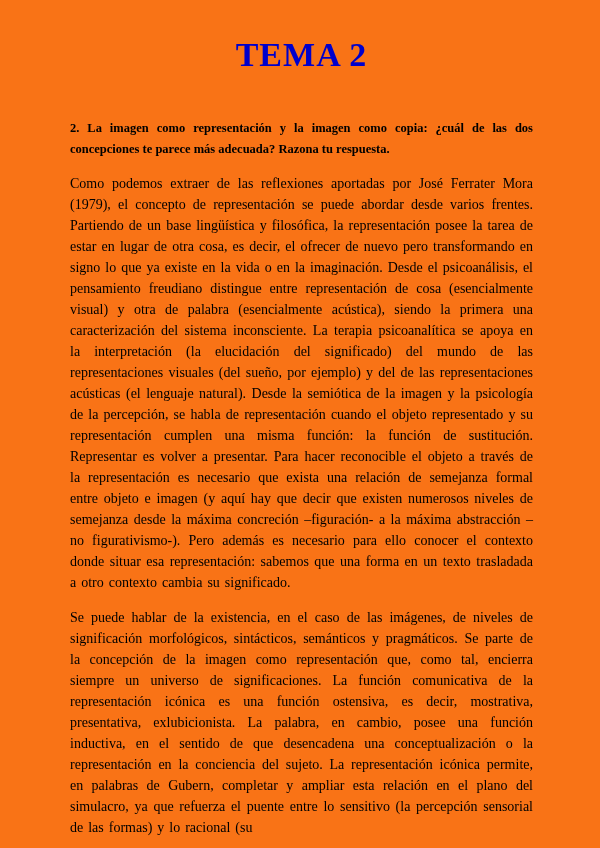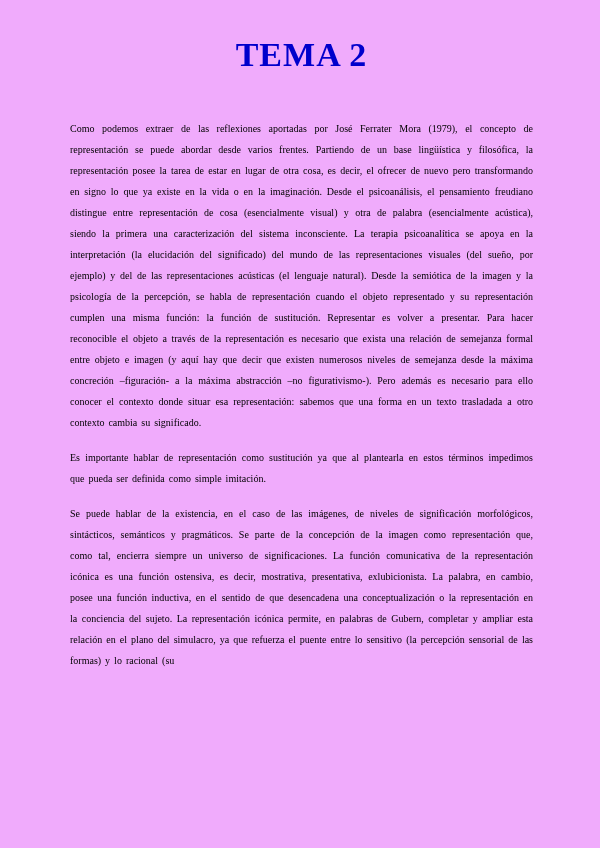--- a/index.html
+++ b/index.html
@@ -12,56 +12,56 @@
     height: 848px;
     overflow: hidden;
     font-family: "Liberation Serif", serif;
     color: #000000;
   }
   .page {
     box-sizing: border-box;
     width: 600px;
     height: 848px;
     padding: 36px 67px 20px 70px;
-    background: #f0abfc;
+    background: #f97316;
   }
   .doc-title {
     margin: 0 0 44px 0;
     text-align: center;
     font-size: 34px;
     font-weight: bold;
     color: #0000cc;
     letter-spacing: 1px;
   }
   .section-heading {
     margin: 0 0 13px 0;
     font-size: 12.5px;
     font-weight: bold;
     line-height: 21px;
     text-align: justify;
   }
   .para {
     margin: 8px 0 14px 0;
-    font-size: 10px;
+    font-size: 14px;
     line-height: 21px;
     text-align: justify;
     word-spacing: 1.5px;
   }
   .section-heading.second {
     margin-top: 6px;
   }
 </style>
 </head>
 <body>
 
 <div class="page">
 
   <h1 class="doc-title" style="color: rgb(0, 0, 204);">TEMA 2</h1>
 
+  <h2 class="section-heading">2. La imagen como representación y la imagen como copia: ¿cuál de las dos concepciones te parece más adecuada? Razona tu respuesta.</h2>
 
   <p class="para">Como podemos extraer de las reflexiones aportadas por José Ferrater Mora (1979),  el concepto de representación se puede abordar desde varios frentes. Partiendo de un base lingüística y filosófica, la representación posee la tarea de estar en lugar de otra cosa, es decir, el ofrecer de nuevo pero transformando en signo lo que ya existe en la vida o en la imaginación. Desde el psicoanálisis, el pensamiento freudiano distingue entre representación de cosa (esencialmente visual) y otra de palabra (esencialmente acústica), siendo la primera una caracterización del sistema inconsciente. La terapia psicoanalítica se apoya en la interpretación (la elucidación del significado) del mundo de las representaciones visuales (del sueño, por ejemplo) y del de las representaciones acústicas (el lenguaje natural).  Desde la semiótica de la imagen y la psicología de la percepción, se habla de representación cuando el objeto representado y su representación cumplen una misma función: la función de sustitución.  Representar es volver a presentar. Para hacer reconocible el objeto a través de la representación es necesario que exista una relación de semejanza formal entre objeto e imagen (y aquí hay que decir que existen numerosos niveles de semejanza desde la máxima concreción –figuración- a la máxima abstracción –no figurativismo-). Pero además es necesario para ello conocer el contexto donde situar esa representación: sabemos que una forma en un texto trasladada a otro contexto cambia su significado.</p>
 
-  <p class="para">Es importante hablar de representación como sustitución ya que al plantearla en estos términos impedimos que pueda ser definida como simple imitación.</p>
 
 
   <p class="para">Se puede hablar de la existencia, en el caso de las imágenes, de niveles de significación morfológicos, sintácticos, semánticos y pragmáticos. Se parte de la concepción de la imagen como representación que, como tal, encierra siempre un universo de significaciones. La función comunicativa de la representación icónica es una función ostensiva, es decir, mostrativa, presentativa, exlubicionista. La palabra, en cambio, posee una función inductiva, en el sentido de que desencadena una conceptualización o la representación en la conciencia del sujeto. La representación icónica permite, en palabras de Gubern, completar y ampliar esta relación en el plano del simulacro, ya que refuerza el puente entre lo sensitivo (la percepción sensorial de las formas) y lo racional (su</p>
 
 </div>
 
 </body></html>

